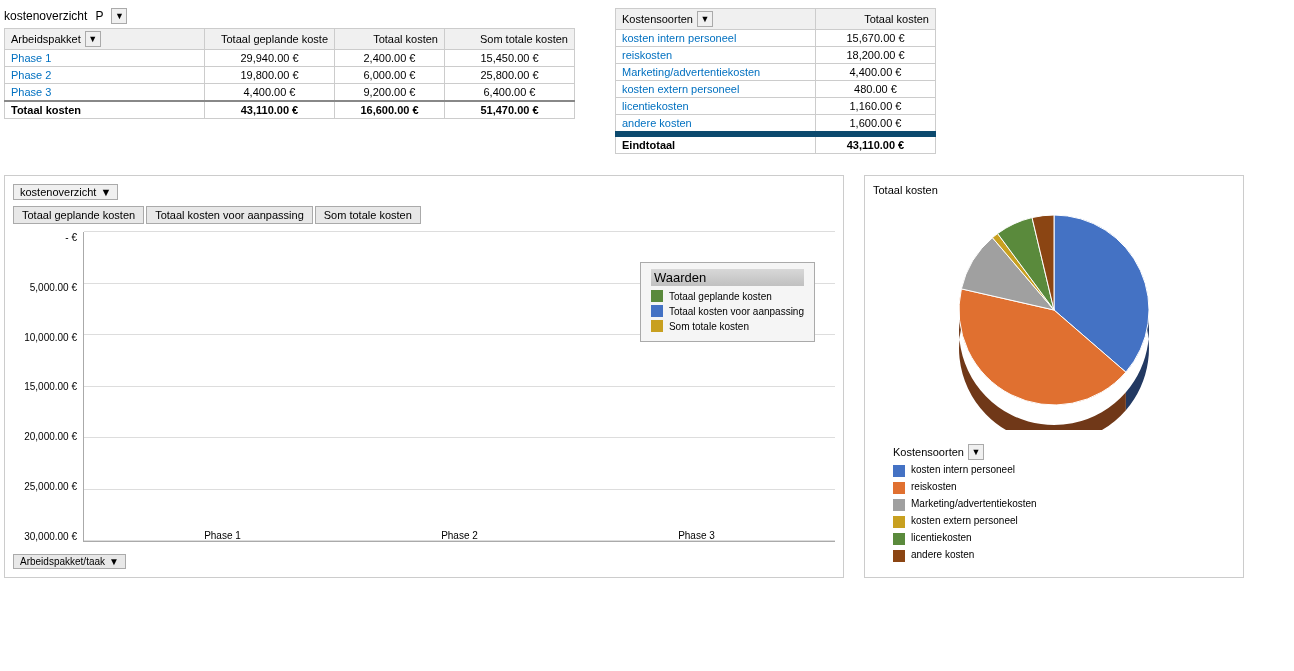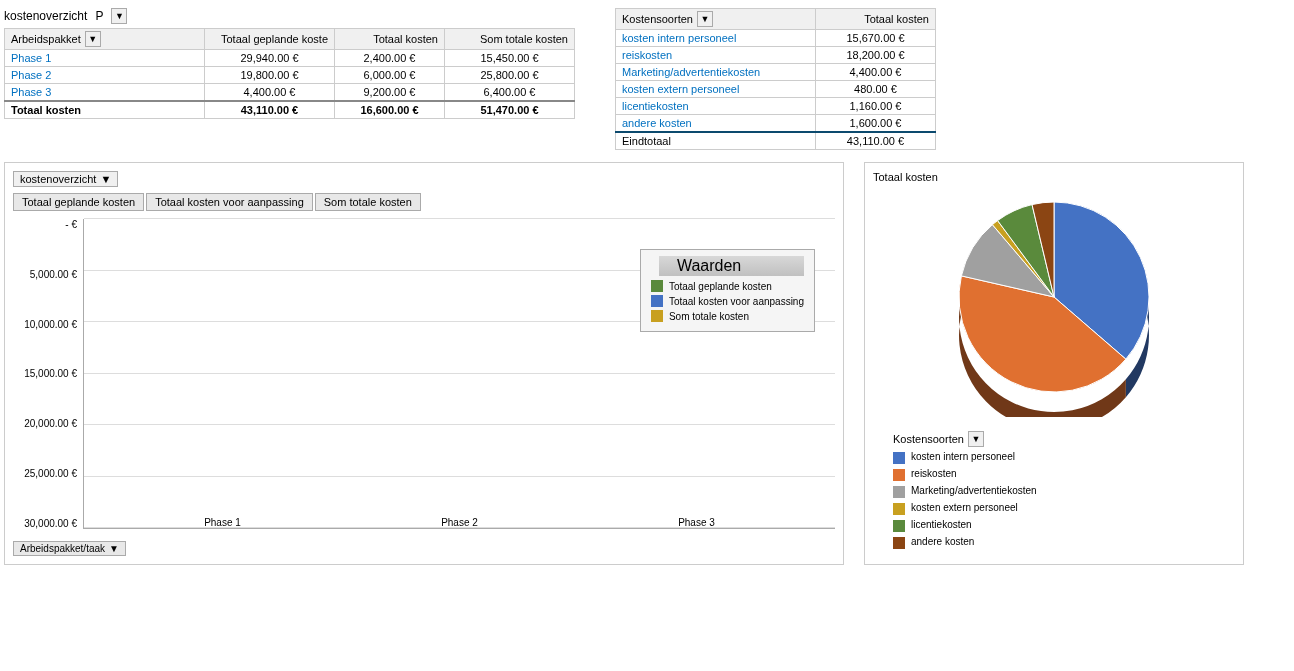--- a/index.html
+++ b/index.html
@@ -10,21 +10,21 @@
       color: #000;
       width: 1294px;
       min-height: 671px;
       overflow: hidden;
     }
 
     .main-container {
       display: flex;
       flex-direction: column;
       padding: 8px 4px 4px 4px;
-      gap: 8px;
+      gap: 17px;
     }
 
     
     .top-section {
       display: flex;
       gap: 40px;
     }
 
     
     .left-table-container {
@@ -244,25 +244,24 @@
       right: 20px;
       top: 30px;
       border: 1px solid #aaa;
       background: #f5f5f5;
       padding: 6px 10px;
       font-size: 10px;
       min-width: 160px;
     }
 
     .chart-legend-title {
-      font-size: 16px;
+      font-size: 13px;
       margin-bottom: 4px;
       background: linear-gradient(to bottom, #d8d8d8, #c0c0c0);
-      padding: 1px 18px;
-      margin-left: 8px;
+      padding: 1px 3px;
     }
 
     .legend-item {
       display: flex;
       align-items: center;
       gap: 6px;
       margin-bottom: 3px;
     }
 
     .legend-color {
@@ -340,22 +339,22 @@
       flex-shrink: 0;
       margin-top: 1px;
     }
 
     
     .blue-text {
       color: #0070c0;
     }
 
     .eindtotaal-row td {
-      font-weight: normal;
-      border-top: 2px solid #0c4a6e;
+      font-weight: bold;
+      border-top: 6px solid #0c4a6e;
     }
   </style>
 </head>
 <body>
 
 <div class="main-container">
 
   <div class="top-section">
 
     <div class="left-table-container">

